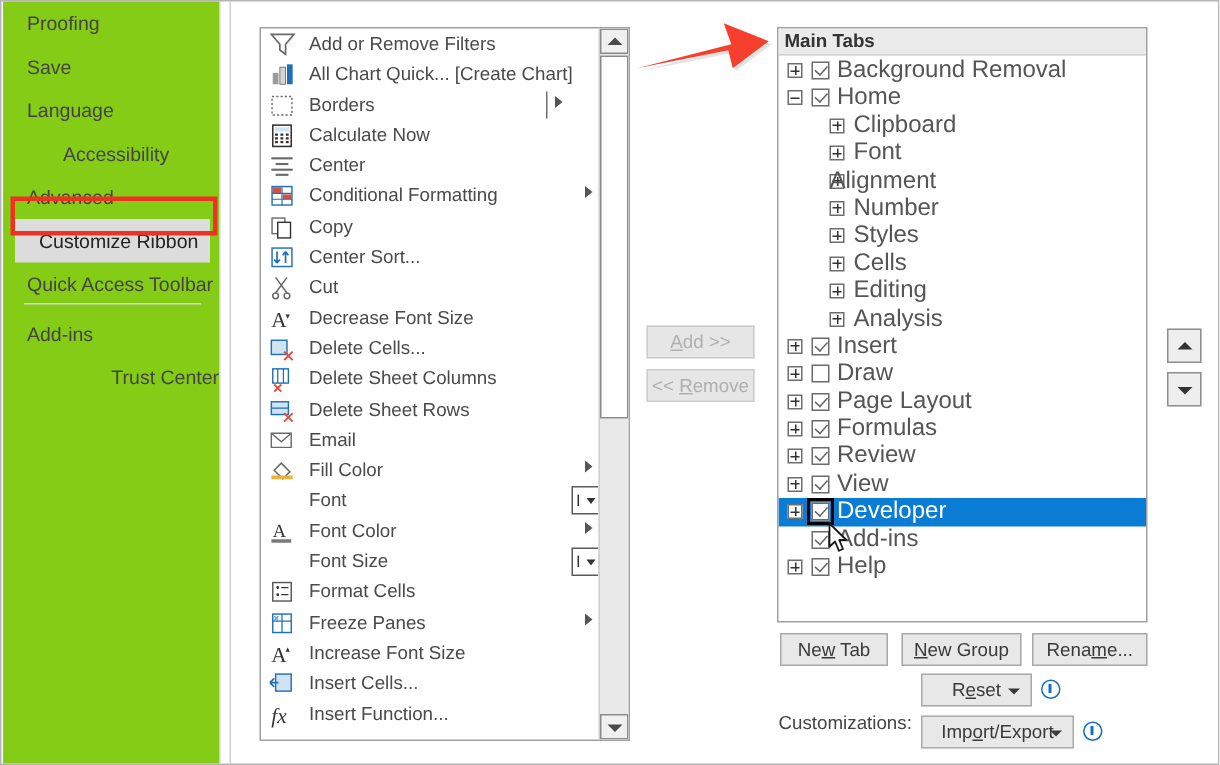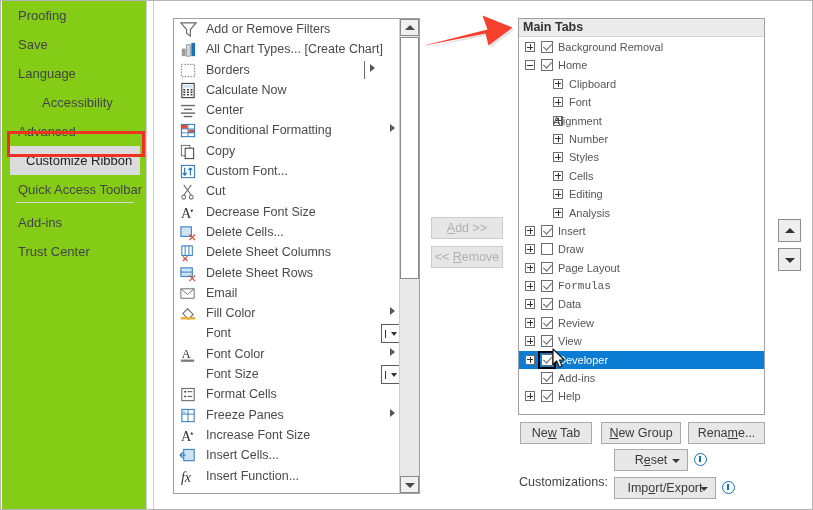--- a/index.html
+++ b/index.html
@@ -63,21 +63,21 @@
   .midbtn u{text-decoration:underline;}
   #btnAdd{left:430px;top:216px;}
   #btnRemove{left:430px;top:245px;}
 
   
   #treepanel{position:absolute;left:517px;top:17px;width:247px;height:397px;
              border:1px solid #a0a0a0;background:#fff;box-sizing:border-box;overflow:hidden;}
   #tree-header{height:17px;line-height:17px;background:#ebebeb;border-bottom:1px solid #d2d2d2;
                padding-left:4px;font-weight:bold;color:#333;font-size:12.5px;}
   #tree-body{position:relative;padding-top:1px;}
-  .tnode{position:relative;height:18.4px;line-height:18.4px;white-space:nowrap;font-size:11px;color:#555;}
+  .tnode{position:relative;height:18.4px;line-height:18.4px;white-space:nowrap;font-size:16px;color:#555;}
   .tnode.sel{background:#0a7cd4;color:#ffffff;}
   .tnode .exp{position:absolute;top:4px;width:10px;height:10px;border:1px solid #6d6d6d;
               background:#fff;box-sizing:border-box;}
   .tnode .exp:before{content:"";position:absolute;left:1px;top:3.5px;width:6px;height:1px;background:#333;}
   .tnode .exp.plus:after{content:"";position:absolute;left:3.5px;top:1px;width:1px;height:6px;background:#333;}
   .tnode .cb{position:absolute;top:3px;width:12px;height:12px;border:1px solid #6b6b6b;
              background:#fff;box-sizing:border-box;}
   .tnode .cb.checked:after{content:"";position:absolute;left:3px;top:0px;width:4px;height:7px;
              border:solid #666;border-width:0 1.6px 1.6px 0;transform:rotate(42deg);}
   .tnode .cb.focusbox{outline:2px solid #000;outline-offset:1px;}
@@ -127,36 +127,36 @@
     <div id="leftnav-inner">
         <div class="nav-item" style="position: absolute; left: 0px; right: 0px; top: 0px;"><span>Proofing</span></div>
         <div class="nav-item" style="position: absolute; left: 0px; right: 0px; top: 29px;"><span>Save</span></div>
         <div class="nav-item" style="position: absolute; left: 0px; right: 0px; top: 58px;"><span>Language</span></div>
         <div class="nav-item" style="position: absolute; left: 0px; right: 0px; top: 87px; margin-left: 24px;"><span>Accessibility</span></div>
         <div class="nav-item" style="position: absolute; left: 0px; right: 0px; top: 116px;"><span>Advanced</span></div>
         <div class="nav-item selected" style="position: absolute; left: 8px; right: 6px; top: 145px; padding-left: 16px;"><span>Customize Ribbon</span></div>
         <div class="nav-item" style="position: absolute; left: 0px; right: 0px; top: 174px;"><span>Quick Access Toolbar</span></div>
         <div class="nav-sep" style="top: 201px;"></div>
         <div class="nav-item" style="position: absolute; left: 0px; right: 0px; top: 207px;"><span>Add-ins</span></div>
-        <div class="nav-item" style="position: absolute; left: 0px; right: 0px; top: 236px;"><span>Trust Center</span></div>
+        <div class="nav-item" style="position: absolute; left: 0px; right: 0px; top: 236px; text-align: right;"><span>Trust Center</span></div>
       </div>
   </div>
   <div class="vline" style="left:145px;"></div>
   <div class="vline" style="left:152px;"></div>
 
   <div id="cmdpanel">
     <div id="cmdlist">
         <div class="cmd-row"><span class="ic"><svg width="18" height="18" viewBox="0 0 19 19">
               <path d="M2,2 H18 L12,9 V16 L8,13 V9 Z" fill="none" stroke="#6a6a6a" stroke-width="1.2"></path>
             </svg></span><span>Add or Remove Filters</span></div>
         <div class="cmd-row"><span class="ic"><svg width="18" height="18" viewBox="0 0 19 19">
               <rect x="3" y="8" width="4" height="8" fill="#9a9a9a"></rect>
               <rect x="8" y="4" width="4" height="12" fill="#d5d5d5" stroke="#6a6a6a" stroke-width=".6"></rect>
               <rect x="13" y="2" width="4" height="14" fill="#1f6fb8"></rect>
-            </svg></span><span>All Chart Types... [Create Chart]</span></div>
+            </svg></span><span>All Chart Quick... [Create Chart]</span></div>
         <div class="cmd-row"><span class="ic"><svg width="18" height="18" viewBox="0 0 19 19">
               <rect x="2.5" y="2.5" width="14" height="13" fill="none" stroke="#6a6a6a" stroke-width="1" stroke-dasharray="1.5 1.5"></rect>
             </svg></span><span>Borders</span><span class="vsep"></span><span class="sub subarrow-in"></span></div>
         <div class="cmd-row"><span class="ic"><svg width="18" height="18" viewBox="0 0 19 19">
               <rect x="3" y="1.5" width="13" height="15" fill="#fff" stroke="#333" stroke-width="1.1"></rect>
               <rect x="4.6" y="3" width="9.8" height="3" fill="#cfe3f5"></rect>
               <g fill="#333">
                 <rect x="4.6" y="7.4" width="2" height="1.6"></rect>
                 <rect x="8.4" y="7.4" width="2" height="1.6"></rect>
                 <rect x="12.2" y="7.4" width="2" height="1.6"></rect>
@@ -183,21 +183,21 @@
               <path d="M9.5,3 V15.5 M2.5,7.3 H16.5 M2.5,11.4 H16.5" stroke="#1f6fb8" stroke-width=".8"></path>
             </svg></span><span>Conditional Formatting</span><span class="sub subarrow-out"></span></div>
         <div class="cmd-row"><span class="ic"><svg width="18" height="18" viewBox="0 0 19 19">
               <rect x="2.5" y="2.5" width="9" height="11" fill="#fff" stroke="#6a6a6a" stroke-width="1"></rect>
               <rect x="6.5" y="5.5" width="9" height="11" fill="#fff" stroke="#333" stroke-width="1"></rect>
             </svg></span><span>Copy</span></div>
         <div class="cmd-row"><span class="ic"><svg width="18" height="18" viewBox="0 0 19 19">
               <rect x="2.5" y="2.5" width="14" height="13" fill="#fff" stroke="#1f6fb8" stroke-width="1"></rect>
               <path d="M6,5 V13 M6,13 L4,10.5 M6,13 L8,10.5" stroke="#1f6fb8" stroke-width="1.2" fill="none"></path>
               <path d="M12,13 V5 M12,5 L10,7.5 M12,5 L14,7.5" stroke="#1f6fb8" stroke-width="1.2" fill="none"></path>
-            </svg></span><span>Custom Font...</span></div>
+            </svg></span><span>Center Sort...</span></div>
         <div class="cmd-row"><span class="ic"><svg width="18" height="18" viewBox="0 0 19 19">
               <path d="M5,2 L13,13 M13,2 L5,13" stroke="#6a6a6a" stroke-width="1.1" fill="none"></path>
               <circle cx="5" cy="15" r="2" fill="none" stroke="#6a6a6a" stroke-width="1.1"></circle>
               <circle cx="13" cy="15" r="2" fill="none" stroke="#6a6a6a" stroke-width="1.1"></circle>
             </svg></span><span>Cut</span></div>
         <div class="cmd-row"><span class="ic"><svg width="18" height="18" viewBox="0 0 19 19">
               <text x="2" y="15" font-size="15" font-family="serif" fill="#333">A</text>
               <path d="M12,6 L15,6 L13.5,9 Z" fill="#333"></path>
             </svg></span><span>Decrease Font Size</span></div>
         <div class="cmd-row"><span class="ic"><svg width="18" height="18" viewBox="0 0 19 19">
@@ -325,26 +325,21 @@
           <span class="lbl" style="left: 39px;">Draw</span>
         </div>
         <div class="tnode">
           <span class="exp plus" style="left: 6px;"></span>
           <span class="cb checked" style="left: 22px;"></span>
           <span class="lbl" style="left: 39px;">Page Layout</span>
         </div>
         <div class="tnode">
           <span class="exp plus" style="left: 6px;"></span>
           <span class="cb checked" style="left: 22px;"></span>
-          <span class="lbl" style="left: 39px; font-family: Liberation Mono, monospace;">Formulas</span>
-        </div>
-        <div class="tnode">
-          <span class="exp plus" style="left: 6px;"></span>
-          <span class="cb checked" style="left: 22px;"></span>
-          <span class="lbl" style="left: 39px;">Data</span>
+          <span class="lbl" style="left: 39px;">Formulas</span>
         </div>
         <div class="tnode">
           <span class="exp plus" style="left: 6px;"></span>
           <span class="cb checked" style="left: 22px;"></span>
           <span class="lbl" style="left: 39px;">Review</span>
         </div>
         <div class="tnode">
           <span class="exp plus" style="left: 6px;"></span>
           <span class="cb checked" style="left: 22px;"></span>
           <span class="lbl" style="left: 39px;">View</span>

